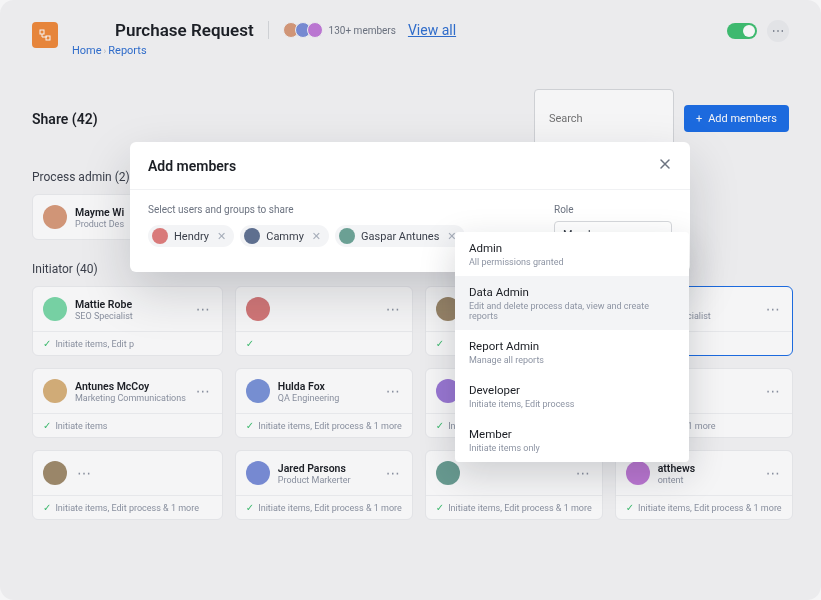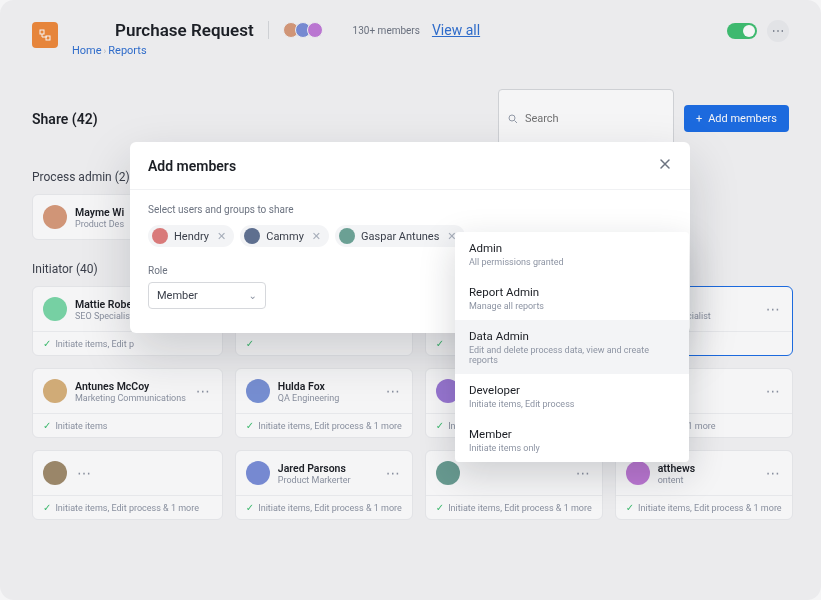--- a/index.html
+++ b/index.html
@@ -11,35 +11,35 @@
   .app-icon { width: 26px; height: 26px; background: #f0893a; border-radius: 4px; display: flex; align-items: center; justify-content: center; margin-top: 2px; }
   .app-icon svg { width: 14px; height: 14px; }
   .title-block { flex: 1; }
   .title-row { display: flex; align-items: center; gap: 14px; }
   .page-title { font-size: 17px; font-weight: 600; color: #1b1e24; margin-left: 43px; }
   .divider-v { width: 1px; height: 18px; background: #d6d8dc; }
   .members { display: flex; align-items: center; gap: 6px; }
   .avatar-stack { display: flex; }
   .avatar-stack .av { width: 16px; height: 16px; border-radius: 50%; border: 1.5px solid #f5f5f6; margin-left: -4px; }
   .avatar-stack .av:first-child { margin-left: 0; }
-  .members-count { font-size: 10px; color: #6c7380; margin-left: 24px; }
+  .members-count { font-size: 10px; color: #6c7380; }
   .view-all { font-size: 14px; color: #2f6fd1; margin-left: 6px; }
   .breadcrumb { font-size: 11px; margin-top: 4px; display: flex; gap: 2px; align-items: center; }
   .breadcrumb a { color: #2f6fd1; text-decoration: none; }
   .breadcrumb .sep { color: #b7bbc4; font-size: 9px; }
 
   .header-right { position: absolute; right: 0; top: 0; display: flex; align-items: center; gap: 10px; }
   .toggle { width: 30px; height: 16px; background: #3fc071; border-radius: 10px; position: relative; }
   .toggle::after { content:''; width: 12px; height: 12px; background: #fff; border-radius: 50%; position: absolute; top: 2px; right: 2px; }
   .more-btn { width: 22px; height: 22px; border-radius: 50%; background: #ebecef; display:flex; align-items:center; justify-content:center; color:#6c7380; font-size: 13px; line-height: 0; }
 
   
   .share-bar { display:flex; align-items:center; margin-top: 32px; }
   .share-title { font-size: 14px; font-weight: 600; color:#1b1e24; flex: 1; }
-  .search { display:flex; align-items:center; border:1px solid #d6d8dc; background:#fff; border-radius:4px; padding: 22px 8px; gap:6px; width: 176px; margin-right: 10px; }
+  .search { display:flex; align-items:center; border:1px solid #d6d8dc; background:#fff; border-radius:4px; padding: 22px 8px; gap:6px; width: 140px; margin-right: 10px; }
   .search input { border:none; outline:none; font-size: 11px; color:#6c7380; flex:1; background:transparent; }
   .search svg { width:12px; height:12px; color:#98a0ad; }
   .add-btn { background:#1b6de6; color:#fff; border:none; border-radius:4px; padding: 7px 12px; font-size: 11px; display:flex; align-items:center; gap:6px; }
 
   .section-title { font-size: 12px; color:#3a3f4a; margin-top: 22px; margin-bottom: 10px; }
 
   
   .grid { display:grid; grid-template-columns: repeat(4, 1fr); gap: 12px; }
   .card { background:#fff; border-radius:6px; padding: 10px 10px 0 10px; position:relative; border:1px solid #ebecef; }
   .card-top { display:flex; gap:8px; align-items:center; padding-bottom: 10px; }
@@ -53,21 +53,21 @@
   .card-foot .txt { font-size: 9px; color:#8d94a3; white-space:nowrap; overflow:hidden; text-overflow:ellipsis; }
   .card.highlight { border-color:#1b6de6; }
   .link-foot { font-size: 9.5px; color:#1b6de6; }
 
   
   .scrim { position:absolute; inset:0; background:rgba(60,65,78,0.05); }
   .modal { position:absolute; top:142px; left:130px; width:560px; background:#fff; border-radius:6px; box-shadow: 0 20px 50px rgba(20,25,40,0.18); }
   .modal-head { display:flex; align-items:center; padding: 14px 18px; border-bottom: 1px solid #f0f1f3; }
   .modal-head h2 { font-size: 14px; font-weight:600; color:#1b1e24; flex:1; }
   .close { color:#6c7380; cursor:pointer; }
-  .modal-body { padding: 14px 18px 24px 18px; display:flex; gap:18px;flex-direction:column; }
+  .modal-body { padding: 14px 18px 24px 18px; display:flex; gap:18px; }
   .modal-left { flex:1; }
   .modal-label { font-size: 10px; color:#6c7380; margin-bottom: 10px; }
   .chips { display:flex; flex-wrap:wrap; gap: 6px; }
   .chip { display:inline-flex; align-items:center; gap:6px; background:#f3f4f6; border-radius: 12px; padding: 3px 8px 3px 4px; font-size: 11px; color:#3a3f4a; }
   .chip .av { width:16px; height:16px; border-radius:50%; }
   .chip .x { color:#a6adb9; font-size:11px; cursor:pointer; margin-left:2px; }
   .modal-right { width: 118px; }
   .role-label { font-size: 10px; color:#6c7380; margin-bottom: 6px; }
   .role-select { border:1px solid #d6d8dc; border-radius:4px; padding:6px 8px; font-size:11px; color:#3a3f4a; display:flex; align-items:center; justify-content:space-between; }
   .role-select .cv { color:#8d94a3; font-size:10px; }
@@ -359,28 +359,28 @@
       </div>
     </div>
   </div>
 </div>
 
 <div class="dropdown" id="dropdown">
     <div class="opt">
       <div class="t">Admin</div>
       <div class="d">All permissions granted</div>
     </div>
+    <div class="opt hl">
+      <div class="t">Data Admin</div>
+      <div class="d">Edit and delete process data, view and create reports</div>
+    </div>
     <div class="opt">
       <div class="t">Report Admin</div>
       <div class="d">Manage all reports</div>
     </div>
-    <div class="opt hl">
-      <div class="t">Data Admin</div>
-      <div class="d">Edit and delete process data, view and create reports</div>
-    </div>
     <div class="opt">
       <div class="t">Developer</div>
       <div class="d">Initiate items, Edit process</div>
     </div>
     <div class="opt">
       <div class="t">Member</div>
       <div class="d">Initiate items only</div>
     </div>
   </div>
 

